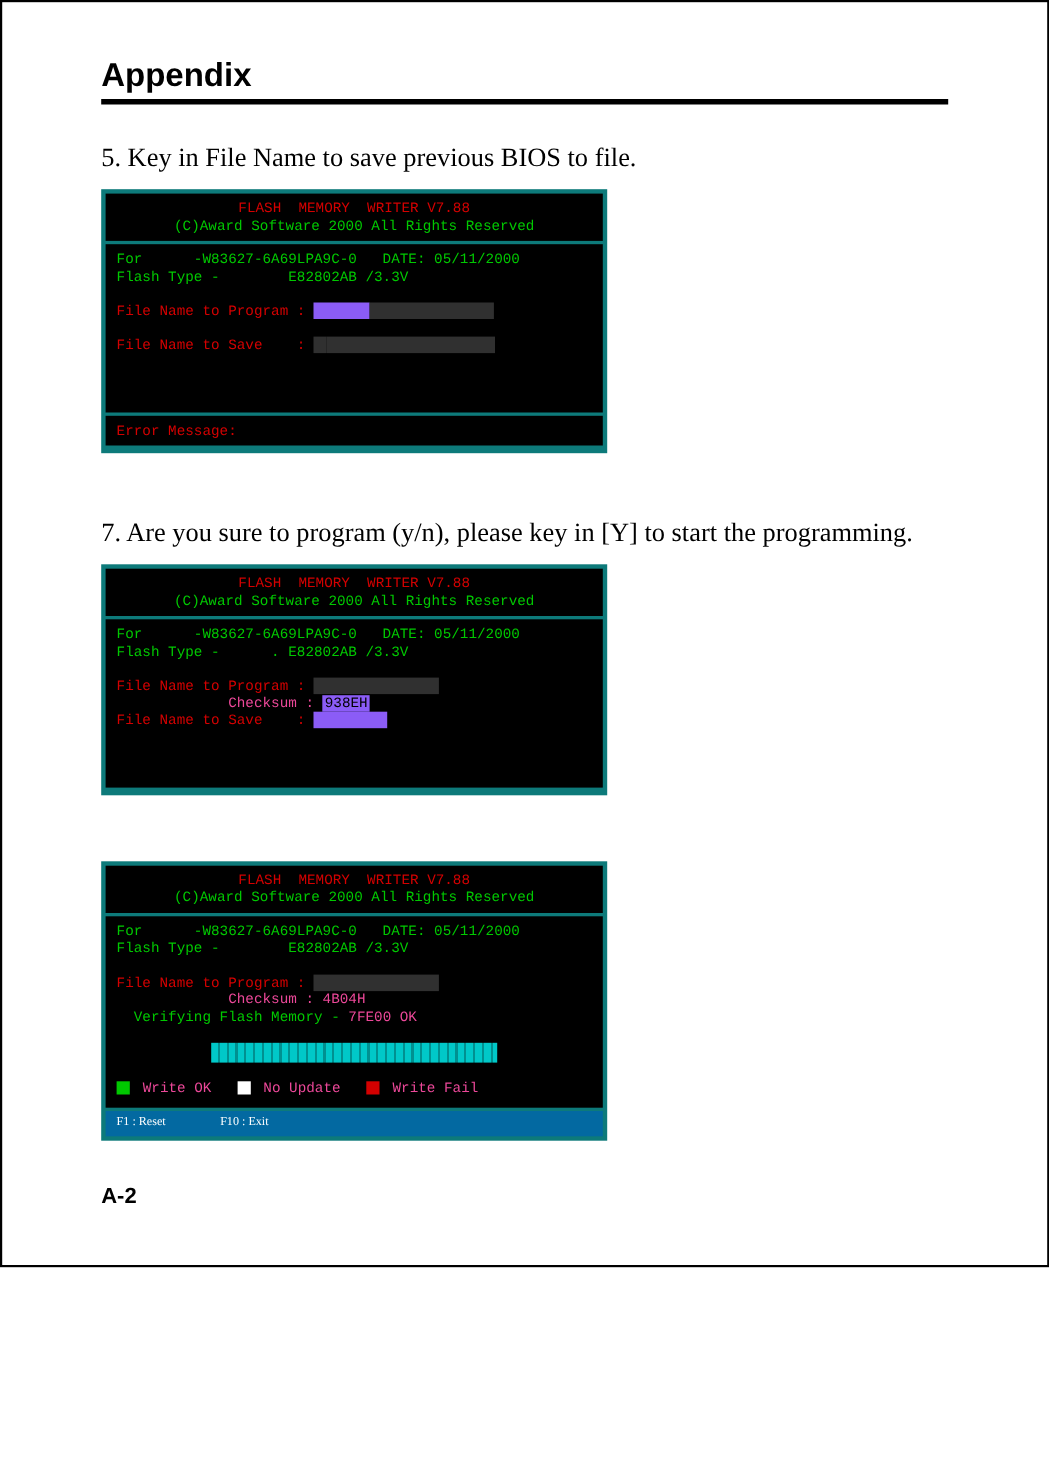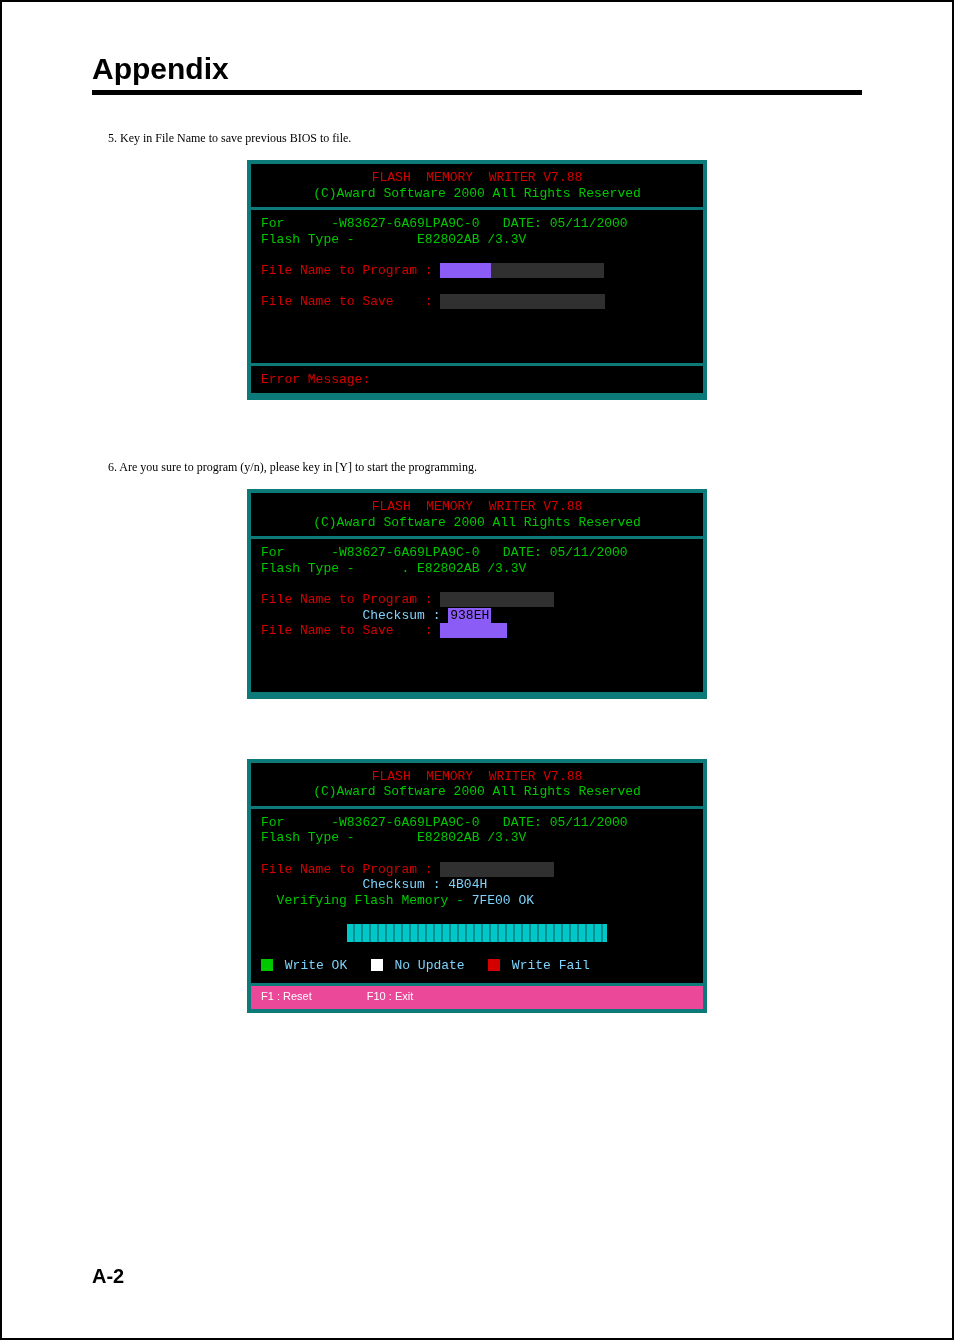--- a/index.html
+++ b/index.html
@@ -4,44 +4,43 @@
 <style>
   * { box-sizing: border-box; }
   body {
     margin: 0;
     background: #fff;
     font-family: "Times New Roman", Times, serif;
     color: #000;
   }
   .page {
     width: 954px;
-    height: 1340px;
+    height: 1152px;
     margin: 0 auto;
     border: 2px solid #000;
     position: relative;
     padding: 50px 90px 50px 90px;
   }
   .appendix-title {
     font-family: Arial, Helvetica, sans-serif;
     font-weight: bold;
     font-size: 30px;
     margin: 0 0 4px 0;
   }
   .thick-rule {
     border: none;
     border-top: 5px solid #000;
     margin: 0 0 36px 0;
   }
   .step-text {
-    font-size: 12px;
-    margin: 0 0 14px 16px;
+    font-size: 24px;
+    margin: 0 0 14px 0;
   }
   .terminal-wrap {
     display: flex;
-    justify-content: center;
     margin-bottom: 60px;
   }
   .terminal {
     width: 460px;
     background: #0d7a7a;
     padding: 4px;
     font-family: "Courier New", monospace;
     font-size: 13px;
     line-height: 1.2;
     color: #fff;
@@ -50,21 +49,21 @@
     background: #000;
     padding: 6px 10px 6px 10px;
     margin-bottom: 3px;
     white-space: pre;
   }
   .term-header {
     text-align: center;
   }
   .red { color: #d40000; }
   .green { color: #00c800; }
-  .white { color: #7dd3fc; }
+  .white { color: #ec4899; }
   .hilite {
     background: #8b5cf6;
     color: #000;
     padding: 0 2px;
   }
   .hilite-dark {
     background: #303030;
     color: #000;
     padding: 0 2px;
   }
@@ -83,24 +82,24 @@
     display: inline-block;
     width: 12px;
     height: 12px;
     vertical-align: middle;
     margin-right: 4px;
   }
   .lb-green { background: #00c800; }
   .lb-white { background: #ffffff; }
   .lb-red   { background: #d40000; }
   .fkey-bar {
-    background: #ec4899;
+    background: #0369a1;
     padding: 4px 14px 6px 10px;
     color: #fff;
-    font-family: Liberation Sans, sans-serif;
+    font-family: Liberation Serif, serif;
     font-size: 11px;
   }
   .page-number {
     position: absolute;
     left: 90px;
     bottom: 50px;
     font-family: Arial, Helvetica, sans-serif;
     font-weight: bold;
     font-size: 20px;
   }
@@ -117,21 +116,21 @@
   <p class="step-text">5. Key in File Name to save previous BIOS to file.</p>
   <div class="terminal-wrap">
     <div class="terminal">
       <div class="term-section term-header"><span class="red">FLASH  MEMORY  WRITER V7.88</span>
 <span class="green">(C)Award Software 2000 All Rights Reserved</span></div>
       <div class="term-section term-body"><div class="line"><span class="green">For      -W83627-6A69LPA9C-0   DATE: 05/11/2000</span></div><div class="line"><span class="green">Flash Type -        E82802AB /3.3V</span></div><div class="line">&nbsp;</div><div class="line"><span class="red">File Name to Program :</span> <span class="hilite">      </span><span class="hilite-dark">              </span></div><div class="line">&nbsp;</div><div class="line"><span class="red">File Name to Save    :</span> <span class="hilite-dark"> </span><span class="hilite-dark">                   </span></div><div class="line">&nbsp;</div><div class="line">&nbsp;</div><div class="line">&nbsp;</div></div>
       <div class="term-section"><span class="red">Error Message:</span><span class="white"></span></div>
     </div>
   </div>
 
-  <p class="step-text">6. Are you sure to program (y/n), please key in [Y] to start the programming.</p>
+  <p class="step-text">7. Are you sure to program (y/n), please key in [Y] to start the programming.</p>
   <div class="terminal-wrap">
     <div class="terminal">
       <div class="term-section term-header"><span class="red">FLASH  MEMORY  WRITER V7.88</span>
 <span class="green">(C)Award Software 2000 All Rights Reserved</span></div>
       <div class="term-section term-body term-body-small"><div class="line"><span class="green">For      -W83627-6A69LPA9C-0   DATE: 05/11/2000</span></div><div class="line"><span class="green">Flash Type -      . E82802AB /3.3V</span></div><div class="line">&nbsp;</div><div class="line"><span class="red">File Name to Program :</span> <span class="hilite-dark">              </span></div><div class="line"><span class="white">             Checksum :</span> <span class="hilite">938EH</span></div><div class="line"><span class="red">File Name to Save    :</span> <span class="hilite">        </span></div><div class="line">&nbsp;</div><div class="line">&nbsp;</div><div class="line">&nbsp;</div></div>
     </div>
   </div>
 
   <div class="terminal-wrap" style="margin-bottom:0">
     <div class="terminal">

